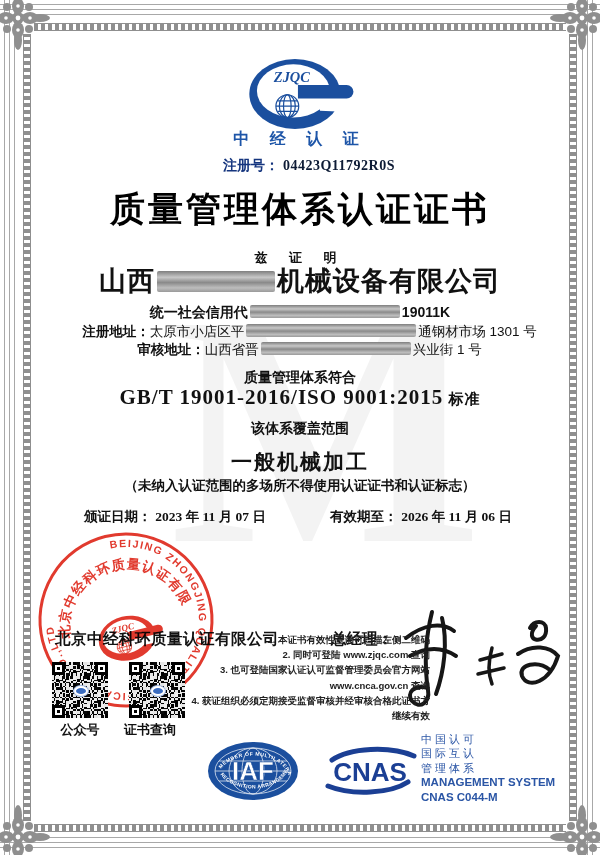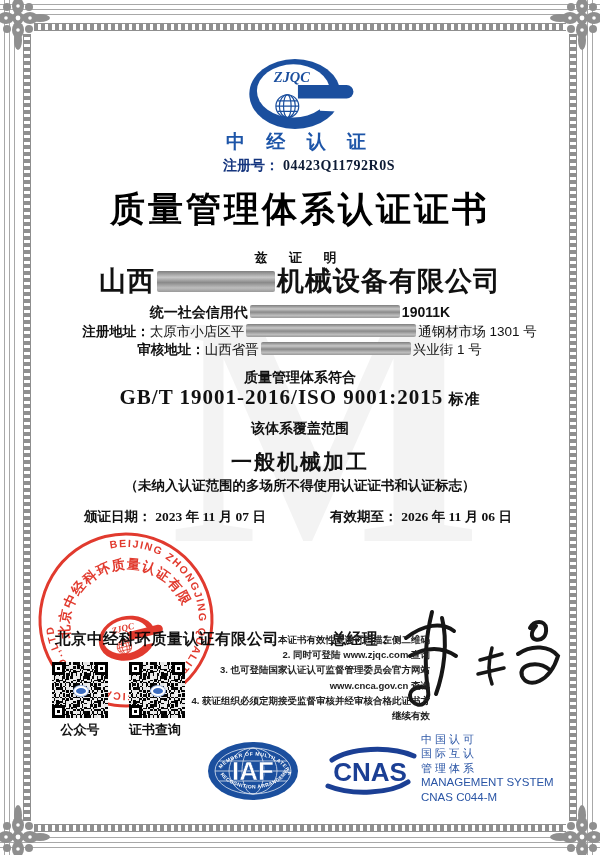--- a/index.html
+++ b/index.html
@@ -24,21 +24,21 @@
   .c-bl{left:0;bottom:0;transform:scaleY(-1);} .c-br{right:0;bottom:0;transform:scale(-1,-1);}
   
   .watermark{
     position:absolute;left:170px;top:260px;width:300px;height:340px;
     font-family:"Liberation Serif",serif;font-size:330px;line-height:340px;
     color:rgba(90,90,90,0.07);text-align:center;font-weight:bold;user-select:none;
   }
   
   .logo{position:absolute;left:233px;top:56px;width:136px;height:76px;color:#1b4f9e;}
   .brand{position:absolute;left:0;right:0;top:129px;text-align:center;
-    color:#1d55a8;font-size:19px;font-weight:bold;letter-spacing:8px;}
+    color:#1d55a8;font-size:16px;font-weight:bold;letter-spacing:8px;}
   .regline{position:absolute;left:18px;right:0;top:157px;text-align:center;font-size:14px;}
   .regline .lbl{font-weight:bold;color:#15357e;}
   .regline .num{font-family:"Liberation Serif",serif;font-weight:bold;color:#0d1b35;letter-spacing:.5px;}
   .title{position:absolute;left:0;right:0;top:186px;text-align:center;
     font-size:35px;font-weight:900;letter-spacing:3px;color:#000;}
   
   .row{position:absolute;left:0;right:0;text-align:center;}
   .certify{top:249px;font-size:13px;font-weight:bold;letter-spacing:9px;}
   .company{top:263px;font-size:27px;font-weight:bold;letter-spacing:1px;}
   .blur{display:inline-block;vertical-align:baseline;border-radius:2px;
@@ -74,29 +74,29 @@
       mix-blend-mode:difference;}
   .qr1{left:52px;} .qr2{left:129px;}
   .finder{position:absolute;width:13px;height:13px;border:3px solid #000;background:#fff;box-sizing:border-box;z-index:2;}
   .finder::after{content:"";position:absolute;inset:2px;background:#000;}
   .f-tl{left:0;top:0;} .f-tr{right:0;top:0;} .f-bl{left:0;bottom:0;}
   .qr-logo{position:absolute;left:21px;top:23px;width:14px;height:10px;background:#fff;
     border-radius:50%;z-index:3;border:1px solid #9db6e0;}
   .qr-logo::after{content:"";position:absolute;inset:2px;border-radius:50%;background:#3a6cc0;}
   .qr-label{position:absolute;top:721px;font-size:13px;font-weight:bold;}
   .qrl1{left:50px;width:60px;text-align:center;}
-  .qrl2{left:115px;width:66px;text-align:right;}
+  .qrl2{left:124px;width:66px;text-align:left;}
   .notes{position:absolute;left:186px;top:632px;width:244px;font-size:9.5px;font-weight:bold;
     line-height:1.6;color:#222;text-align:right;}
   .notes div{text-indent:-11px;padding-left:11px;}
   .iaf{position:absolute;left:206px;top:740px;width:94px;height:62px;}
   .cnas{position:absolute;left:322px;top:744px;width:96px;height:54px;}
   .accred{position:absolute;left:421px;top:732px;color:#2a55a5;font-size:11px;line-height:1.3;}
   .accred .cjk{letter-spacing:3px;}
-  .accred .en{font-weight:normal;font-size:11.5px;letter-spacing:0;}
+  .accred .en{font-weight:bold;font-size:11.5px;letter-spacing:0;}
 </style>
 </head>
 <body>
 
 <svg width="0" height="0" style="position:absolute">
   <defs>
     <symbol id="zjqc-logo" viewBox="0 0 140 100">
       <ellipse cx="62" cy="50" rx="60" ry="46" fill="currentColor"></ellipse>
       <ellipse cx="60" cy="46" rx="48" ry="35" fill="#fff"></ellipse>
       <polygon points="92,54 140,46 140,74 95,72" fill="#fff"></polygon>

